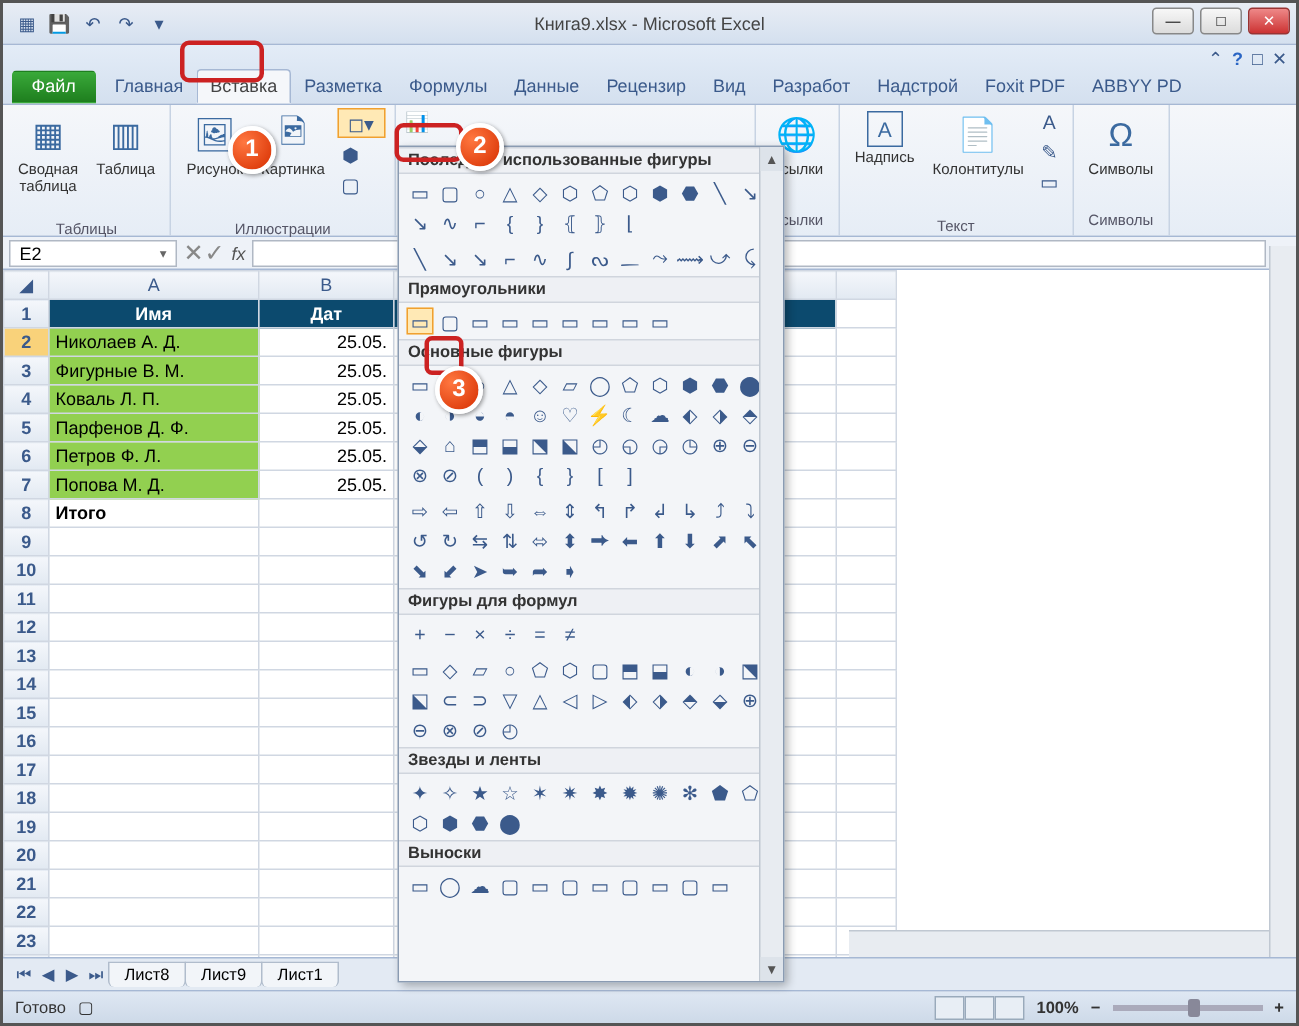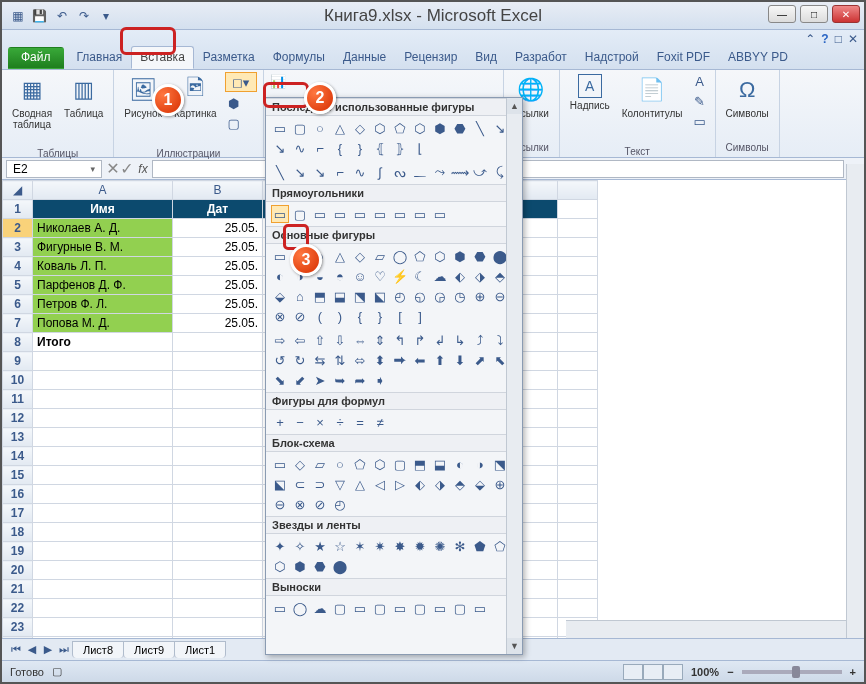--- a/index.html
+++ b/index.html
@@ -2,21 +2,21 @@
 <html><head>
 <meta charset="utf-8">
 <style>
 * { box-sizing: border-box; margin: 0; padding: 0; font-family: "Segoe UI", Tahoma, sans-serif; }
 body { background: #fff; width: 866px; height: 684px; position: relative; overflow: hidden; border: 2px solid #555; }
 
 
 .titlebar { height: 28px; background: linear-gradient(#e8edf5,#d4e0ef); display: flex; align-items: center; padding: 0 6px; border-bottom: 1px solid #a6b8d4; position: relative; }
 .qat { display: flex; gap: 2px; align-items: center; }
 .qat-btn { width: 20px; height: 20px; display: flex; align-items: center; justify-content: center; font-size: 12px; color: #3b5a8b; }
-.title-text { position: absolute; left: 50%; transform: translateX(-50%); font-size: 17px; color: #444; }
+.title-text { position: absolute; left: 50%; transform: translateX(-50%); font-size: 12px; color: #444; }
 .win-btns { position: absolute; right: 4px; top: 3px; display: flex; gap: 4px; }
 .win-btn { width: 28px; height: 18px; border: 1px solid #888; border-radius: 3px; display: flex; align-items: center; justify-content: center; font-size: 10px; background: linear-gradient(#f7f7f7,#dcdcdc); }
 .win-btn.close { background: linear-gradient(#e88,#c33); color: #fff; border-color: #933; }
 
 
 .tabs { height: 40px; background: linear-gradient(#e3ecf7,#d4e0ef); display: flex; align-items: flex-end; padding-left: 6px; gap: 0; border-bottom: 1px solid #a6b8d4; position: relative; }
 .tab { padding: 3px 8px 4px; font-size: 12px; color: #3b5a8b; cursor: pointer; border: 1px solid transparent; }
 .tab.file { background: linear-gradient(#39a939,#1e7e1e); color: #fff; border-radius: 3px 3px 0 0; padding: 2px 12px 4px; margin-right: 4px; }
 .tab.active { background: #f5f7fa; border: 1px solid #a6b8d4; border-bottom: 1px solid #f5f7fa; border-radius: 3px 3px 0 0; color: #444; }
 .tab-highlight { position: absolute; border: 3px solid #cc2222; border-radius: 6px; left: 118px; top: -3px; width: 56px; height: 28px; pointer-events: none; }
@@ -27,21 +27,21 @@
 .rgroup { border-right: 1px solid #c7d3e3; padding: 2px 6px; display: flex; flex-direction: column; justify-content: space-between; }
 .rgroup-items { display: flex; gap: 4px; align-items: flex-start; }
 .rbtn { display: flex; flex-direction: column; align-items: center; padding: 2px 4px; cursor: pointer; }
 .rbtn .ico { width: 32px; height: 32px; display: flex; align-items: center; justify-content: center; font-size: 22px; color: #3b6aa0; }
 .rbtn .lbl { font-size: 10px; text-align: center; color: #333; margin-top: 2px; line-height: 11px; }
 .rgroup-title { font-size: 10px; text-align: center; color: #556; padding-bottom: 2px; margin-top: 16px; }
 .smallbtns { display: flex; flex-direction: column; gap: 2px; }
 
 
 .fbar { height: 22px; border-bottom: 1px solid #a6b8d4; display: flex; align-items: center; background: #eef2f8; }
-.namebox { width: 96px; height: 18px; margin: 0 4px; border: 1px solid #b0b8c4; background: #fff; font-size: 12px; padding: 0 6px; display: flex; align-items: center; }
+.namebox { width: 112px; height: 18px; margin: 0 4px; border: 1px solid #b0b8c4; background: #fff; font-size: 12px; padding: 0 6px; display: flex; align-items: center; }
 .namebox::after { content: "▾"; margin-left: auto; font-size: 9px; color: #666; }
 .fx { width: 18px; text-align: center; font-style: italic; font-size: 12px; color: #555; }
 .finput { flex: 1; height: 18px; border: 1px solid #b0b8c4; background: #fff; margin-right: 20px; }
 
 
 .grid-wrap { position: relative; height: 470px; overflow: hidden; }
 .grid { border-collapse: collapse; font-size: 12px; }
 .grid th, .grid td { border: 1px solid #d0d7e2; height: 19px; padding: 0 4px; white-space: nowrap; }
 .grid .colhdr th { background: linear-gradient(#f4f7fb,#e2e9f2); color: #3b5a8b; font-weight: normal; text-align: center; }
 .grid .rowhdr { background: linear-gradient(#f4f7fb,#e2e9f2); color: #3b5a8b; text-align: center; width: 30px; }
@@ -576,21 +576,20 @@
     </div>
   <div class="sec-title">Фигуры для формул</div>
   <div class="sec-body" id="sec-eq">
       <span class="shape-ico">+</span>
       <span class="shape-ico">−</span>
       <span class="shape-ico">×</span>
       <span class="shape-ico">÷</span>
       <span class="shape-ico">=</span>
       <span class="shape-ico">≠</span>
     </div>
-  <div class="sec-title">Блок-схема</div>
   <div class="sec-body" id="sec-flow">
       <span class="shape-ico">▭</span>
       <span class="shape-ico">◇</span>
       <span class="shape-ico">▱</span>
       <span class="shape-ico">○</span>
       <span class="shape-ico">⬠</span>
       <span class="shape-ico">⬡</span>
       <span class="shape-ico">▢</span>
       <span class="shape-ico">⬒</span>
       <span class="shape-ico">⬓</span>

